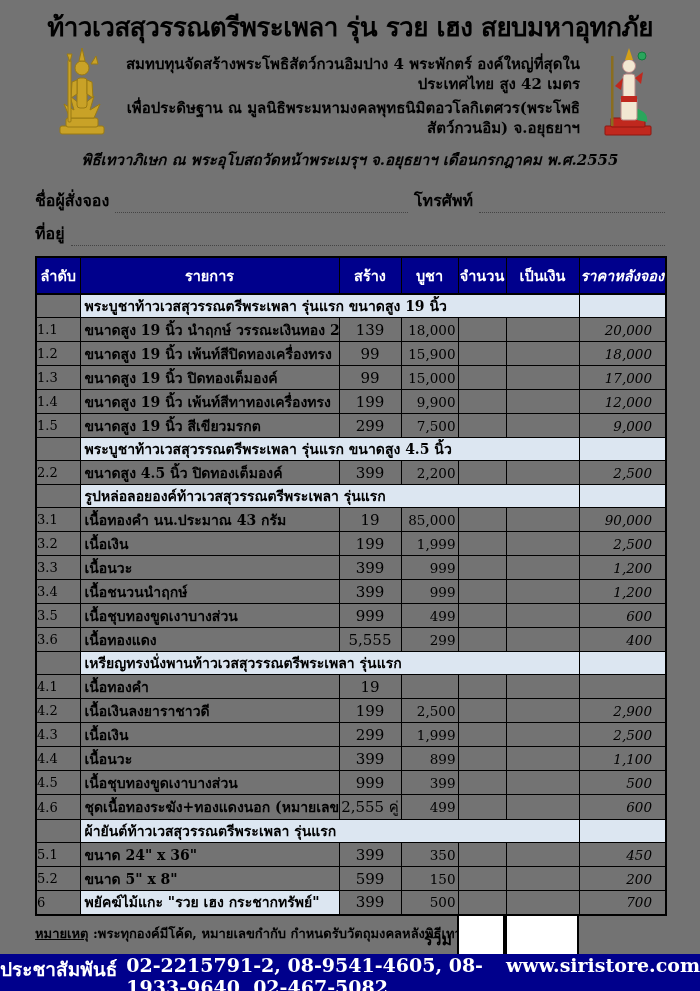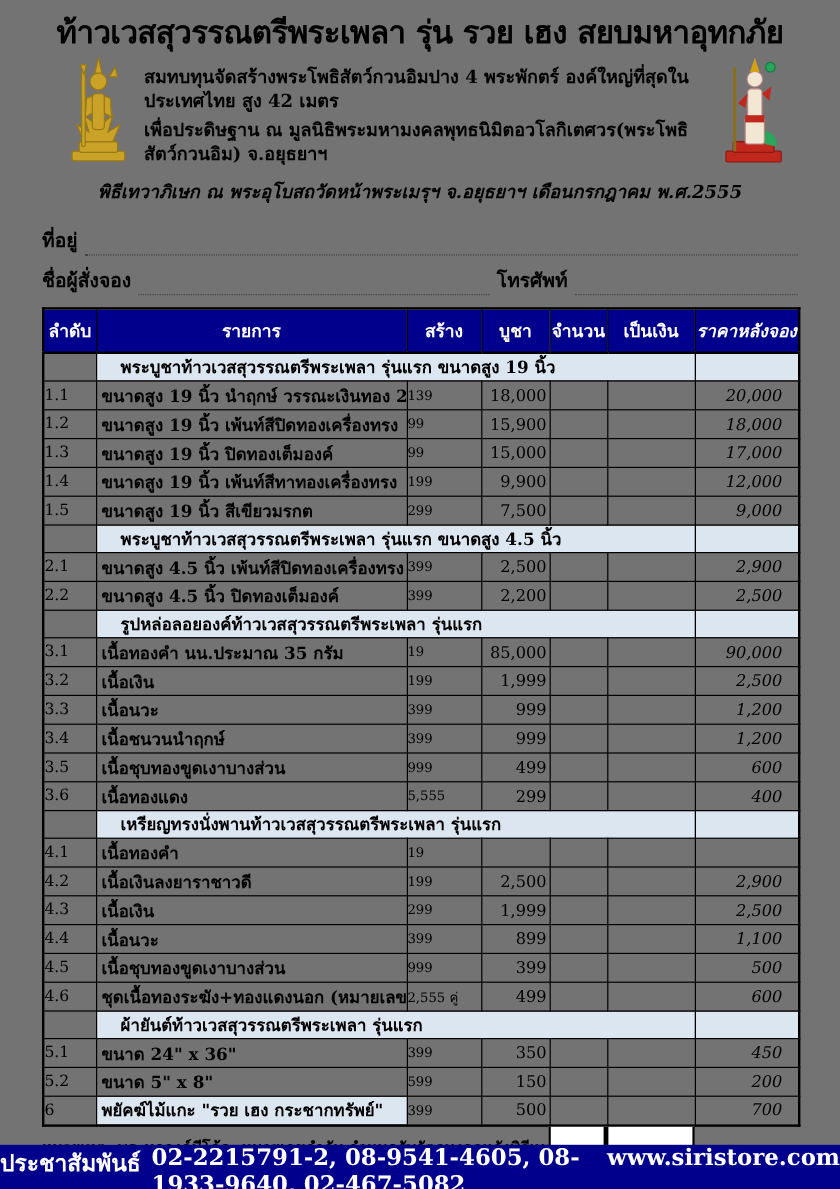--- a/index.html
+++ b/index.html
@@ -8,44 +8,44 @@
     font-family:"DejaVu Serif","Liberation Serif",serif;
     color:#000; background:#fff;
   }
   .page { position:relative; width:700px; height:991px; background:#737373; overflow:hidden; }
 
   
   .title { text-align:center; font-size:26px; font-weight:bold; padding-top:6px; letter-spacing:-0.5px; }
   .statue { position:absolute; }
   .statue-left { left:44px; top:42px; }
   .statue-right { left:597px; top:38px; }
-  .sub { text-align:left; font-weight:bold; font-size:15px; margin-top:7px; padding:0 120px; line-height:1.35; }
+  .sub { text-align:right; font-weight:bold; font-size:15px; margin-top:7px; padding:0 120px; line-height:1.35; }
   .sub2 { margin-top:3px; }
   .ceremony { text-align:center; font-weight:bold; font-style:italic; font-size:15px; margin-top:10px; }
 
   
   .form-area { margin:16px 35px 0 35px; }
   .form-line { display:flex; align-items:flex-end; font-weight:bold; font-size:16px; margin-bottom:8px; gap:6px; }
   .dots { border-bottom:1.5px dotted #444; height:17px; display:inline-block; }
   .flex1 { flex:1; }
   .w180 { width:186px; }
 
   
   table { border-collapse:collapse; table-layout:fixed; width:630px; margin:10px 54px 0 35px; border:2px solid #000; }
   th,td { border:1px solid #000; overflow:hidden; white-space:nowrap; }
   thead th { background:#00008c; color:#fff; font-size:14.5px; font-weight:bold; height:37px; border-bottom:2px solid #000; }
   thead th:last-child { font-style:italic; }
   tr.section-row td { height:20px; }
-  td.sec-title { background:#dce6f1; font-weight:bold; font-size:14px; padding-left:20px; text-align:left; }
+  td.sec-title { background:#dce6f1; font-weight:bold; font-size:14px; padding-left:4px; text-align:left; }
   td.sec-after { background:#dce6f1; }
   tr.data-row td { height:24px; }
   td.c-no { text-align:left; font-size:13px; }
   td.c-item { font-weight:bold; font-size:14px; padding-left:4px; text-align:left; }
   td.c-item.hl { background:#dce6f1; }
-  td.c-made { text-align:left; font-size:11px; }
+  td.c-made { text-align:center; font-size:15px; }
   td.c-price { text-align:right; font-size:13.5px; padding-right:2px; }
   td.c-after { text-align:right; font-style:italic; font-size:13.5px; padding-right:13px; }
 
   
   .total-area { position:relative; margin:0 35px; height:48px; }
   .note { position:absolute; left:0; top:7px; font-size:13px; font-weight:bold; }
   .note-label { text-decoration:underline; }
   .total-label { position:absolute; left:385px; top:11px; width:32px; text-align:right; font-weight:bold; font-size:16px; }
   .tbox { position:absolute; top:0; border:2px solid #000; border-top:none; height:40px; background:#fff; }
   .tbox1 { left:422px; width:48px; }
@@ -99,28 +99,28 @@
       <circle cx="45" cy="18" r="4" fill="#2aa65c" stroke="#127a3c"></circle>
     </svg>
   </div>
 
   <div class="sub">สมทบทุนจัดสร้างพระโพธิสัตว์กวนอิมปาง 4 พระพักตร์ องค์ใหญ่ที่สุดในประเทศไทย สูง 42 เมตร</div>
   <div class="sub sub2">เพื่อประดิษฐาน ณ มูลนิธิพระมหามงคลพุทธนิมิตอวโลกิเตศวร(พระโพธิสัตว์กวนอิม) จ.อยุธยาฯ</div>
   <div class="ceremony">พิธีเทวาภิเษก ณ พระอุโบสถวัดหน้าพระเมรุฯ จ.อยุธยาฯ เดือนกรกฎาคม พ.ศ.2555</div>
 
   <div class="form-area">
     <div class="form-line">
-      <span>ที่อยู่</span>
-      <span class="dots flex1"></span>
-    </div>
-    <div class="form-line">
       <span>ชื่อผู้สั่งจอง</span>
       <span class="dots flex1"></span>
       <span>โทรศัพท์</span>
       <span class="dots w180"></span>
+    </div>
+    <div class="form-line">
+      <span>ที่อยู่</span>
+      <span class="dots flex1"></span>
     </div>
   </div>
 
   <table>
     <colgroup>
       <col style="width:44px">
         <col style="width:259px">
         <col style="width:62px">
       <col style="width:57px">
         <col style="width:48px">
@@ -188,45 +188,36 @@
           <td class="c-qty"></td>
           <td class="c-amount"></td>
           <td class="c-after">9,000</td>
         </tr>
         <tr class="section-row">
           <td class="c-no"></td>
           <td class="sec-title" colspan="5">พระบูชาท้าวเวสสุวรรณตรีพระเพลา รุ่นแรก ขนาดสูง 4.5 นิ้ว</td>
           <td class="sec-after"></td>
         </tr>
         <tr class="data-row">
-          <td class="c-no">2.1</td>
-          <td class="c-item">ขนาดสูง 4.5 นิ้ว เพ้นท์สีปิดทองเครื่องทรง</td>
-          <td class="c-made">399</td>
-          <td class="c-price">2,500</td>
-          <td class="c-qty"></td>
-          <td class="c-amount"></td>
-          <td class="c-after">2,900</td>
-        </tr>
-        <tr class="data-row">
           <td class="c-no">2.2</td>
           <td class="c-item">ขนาดสูง 4.5 นิ้ว ปิดทองเต็มองค์</td>
           <td class="c-made">399</td>
           <td class="c-price">2,200</td>
           <td class="c-qty"></td>
           <td class="c-amount"></td>
           <td class="c-after">2,500</td>
         </tr>
         <tr class="section-row">
           <td class="c-no"></td>
           <td class="sec-title" colspan="5">รูปหล่อลอยองค์ท้าวเวสสุวรรณตรีพระเพลา รุ่นแรก</td>
           <td class="sec-after"></td>
         </tr>
         <tr class="data-row">
           <td class="c-no">3.1</td>
-          <td class="c-item">เนื้อทองคำ นน.ประมาณ 35 กรัม</td>
+          <td class="c-item">เนื้อทองคำ นน.ประมาณ 43 กรัม</td>
           <td class="c-made">19</td>
           <td class="c-price">85,000</td>
           <td class="c-qty"></td>
           <td class="c-amount"></td>
           <td class="c-after">90,000</td>
         </tr>
         <tr class="data-row">
           <td class="c-no">3.2</td>
           <td class="c-item">เนื้อเงิน</td>
           <td class="c-made">199</td>

